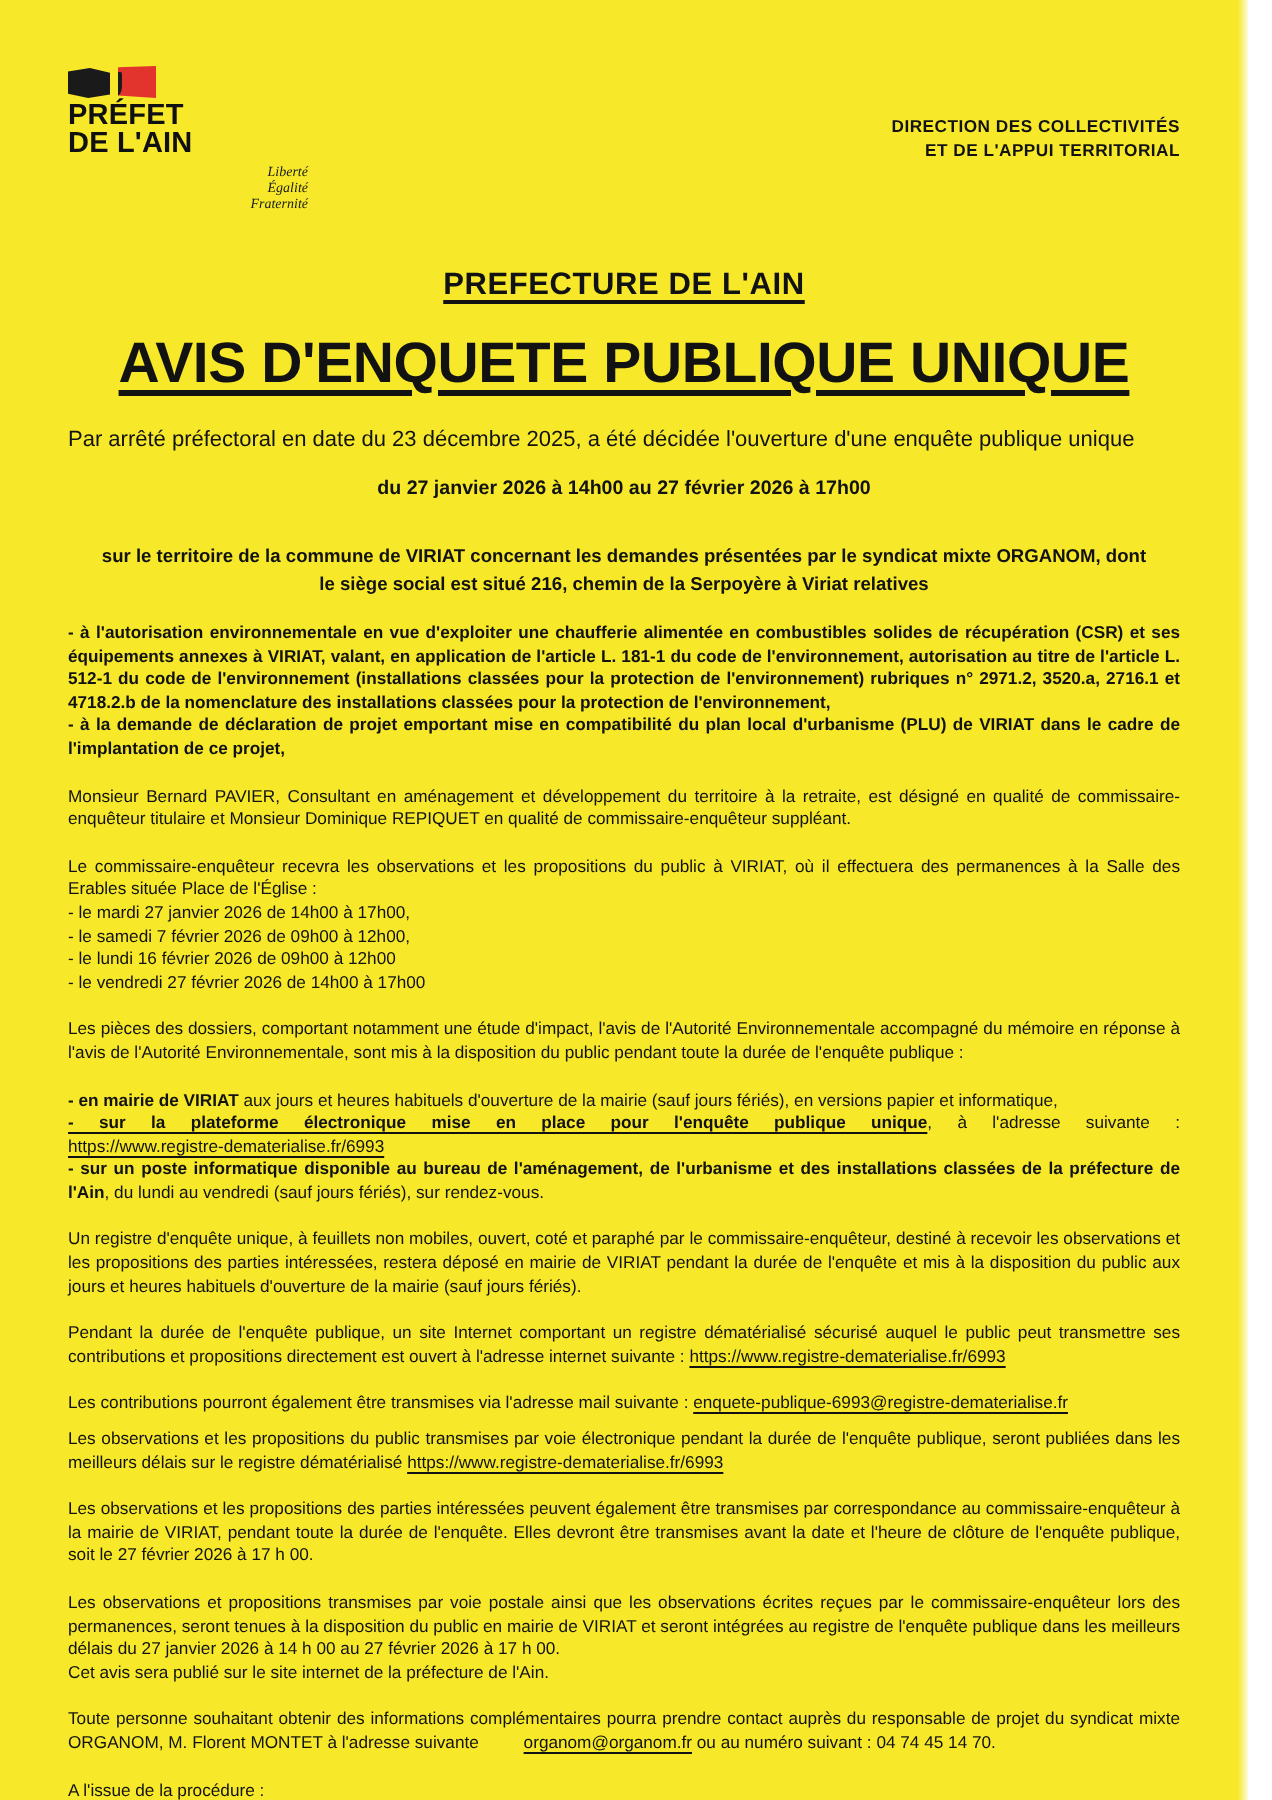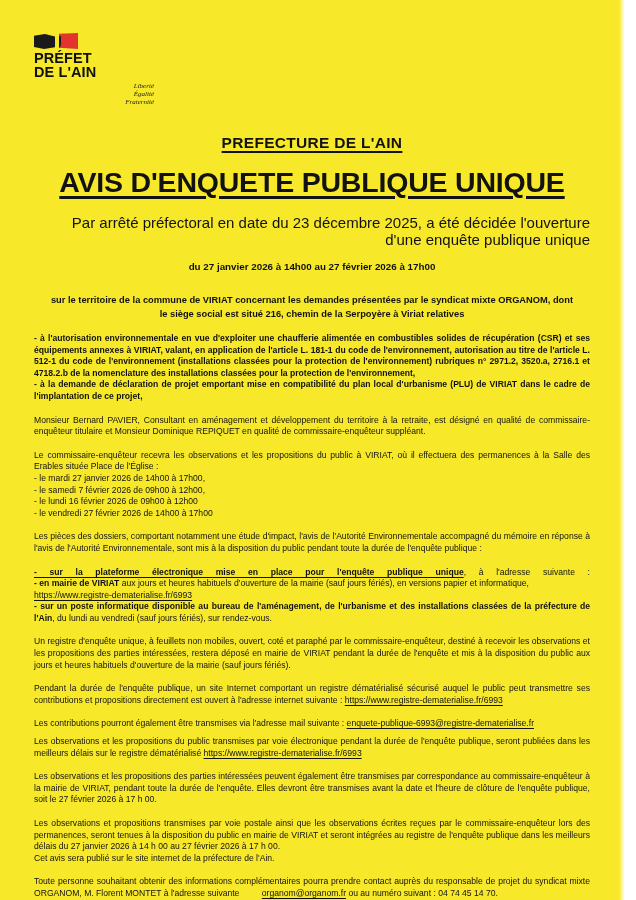--- a/index.html
+++ b/index.html
@@ -105,22 +105,22 @@
     font-weight: bold;
     font-size: 28.5px;
     letter-spacing: -0.2px;
     margin-top: 14px;
     text-decoration: underline;
     text-underline-offset: 4px;
     text-decoration-thickness: 3px;
     white-space: nowrap;
   }
   .arrete-line {
-    text-align: right;
-    font-size: 15px;
+    text-align: left;
+    font-size: 11px;
     margin-top: 15px;
   }
   .period-line {
     text-align: center;
     font-size: 9.8px;
     font-weight: bold;
     margin-top: 13px;
   }
   .scope-line {
     text-align: center;
@@ -160,20 +160,24 @@
       <div class="brand-name">
         <div>PRÉFET</div>
         <div>DE L'AIN</div>
       </div>
       <div class="brand-motto">
         <div>Liberté</div>
         <div>Égalité</div>
         <div>Fraternité</div>
       </div>
     </div>
+    <div class="dept">
+      <div>DIRECTION DES COLLECTIVITÉS</div>
+      <div>ET DE L'APPUI TERRITORIAL</div>
+    </div>
   </div>
 
   <div class="title-prefecture">PREFECTURE DE L'AIN</div>
   <div class="title-main">AVIS D'ENQUETE PUBLIQUE UNIQUE</div>
   <div class="arrete-line">Par arrêté préfectoral en date du 23 décembre 2025, a été décidée l'ouverture d'une enquête publique unique</div>
   <div class="period-line">du 27 janvier 2026 à 14h00 au 27 février 2026 à 17h00</div>
   <div class="scope-line">sur le territoire de la commune de VIRIAT concernant les demandes présentées par le syndicat mixte ORGANOM, dont le siège social est situé 216, chemin de la Serpoyère à Viriat relatives</div>
 
   <div class="block">
     <p class="body bold">- à l'autorisation environnementale en vue d'exploiter une chaufferie alimentée en combustibles solides de récupération (CSR) et ses équipements annexes à VIRIAT, valant, en application de l'article L. 181-1 du code de l'environnement, autorisation au titre de l'article L. 512-1 du code de l'environnement (installations classées pour la protection de l'environnement) rubriques n° 2971.2, 3520.a, 2716.1 et 4718.2.b  de la nomenclature des installations classées pour la protection de l'environnement,</p>
@@ -188,22 +192,22 @@
     <p class="body nolist">- le mardi 27 janvier 2026 de 14h00 à 17h00,</p>
     <p class="body nolist">- le samedi 7 février 2026 de 09h00 à 12h00,</p>
     <p class="body nolist">- le lundi 16 février 2026 de 09h00 à 12h00</p>
     <p class="body nolist">- le vendredi 27 février 2026 de 14h00 à 17h00</p>
   </div>
 
   <div class="block">
     <p class="body">Les pièces des dossiers, comportant notamment une étude d'impact, l'avis de l'Autorité Environnementale  accompagné du mémoire en réponse à l'avis de l'Autorité Environnementale, sont mis à la disposition du public pendant toute la durée de l'enquête publique :</p>
   </div>
   <div class="block">
+    <p class="body nolist"><span class="bold">- en mairie de VIRIAT</span><span> aux jours et heures habituels d'ouverture de la mairie (sauf jours fériés), en versions papier et informatique,</span></p>
     <p class="body spread tight"><span class="b-ul">- sur la plateforme électronique mise en place pour l'enquête publique unique</span><span>, à l'adresse suivante :</span></p>
-    <p class="body nolist"><span class="bold">- en mairie de VIRIAT</span><span> aux jours et heures habituels d'ouverture de la mairie (sauf jours fériés), en versions papier et informatique,</span></p>
     <p class="body nolist tight"><a href="#" class="ul" style="color:inherit;">https://www.registre-dematerialise.fr/6993</a></p>
     <p class="body tight"><span class="bold">- sur un poste informatique disponible au bureau de l'aménagement, de l'urbanisme et des installations classées de la préfecture de l'Ain</span><span>, du lundi au vendredi (sauf jours fériés), sur rendez-vous.</span></p>
   </div>
 
   <div class="block">
     <p class="body">Un registre d'enquête unique, à feuillets non mobiles, ouvert, coté et paraphé par le commissaire-enquêteur, destiné à recevoir les observations et les propositions des parties intéressées, restera déposé en mairie de VIRIAT pendant la durée de l'enquête et mis à la disposition du public aux jours et heures habituels d'ouverture de la mairie (sauf jours fériés).</p>
   </div>
   <div class="block">
     <p class="body"><span> Pendant la durée de l'enquête publique, un site Internet comportant un registre dématérialisé sécurisé auquel le public peut transmettre ses contributions et propositions directement est ouvert à l'adresse internet suivante : </span><a href="#" class="ul" style="color:inherit;">https://www.registre-dematerialise.fr/6993</a></p>
   </div>

